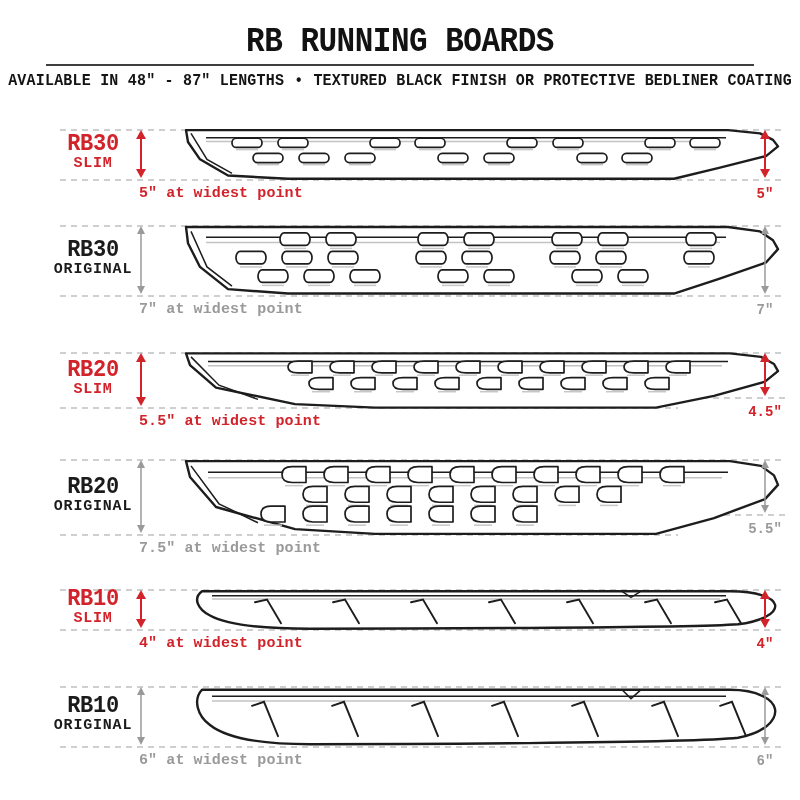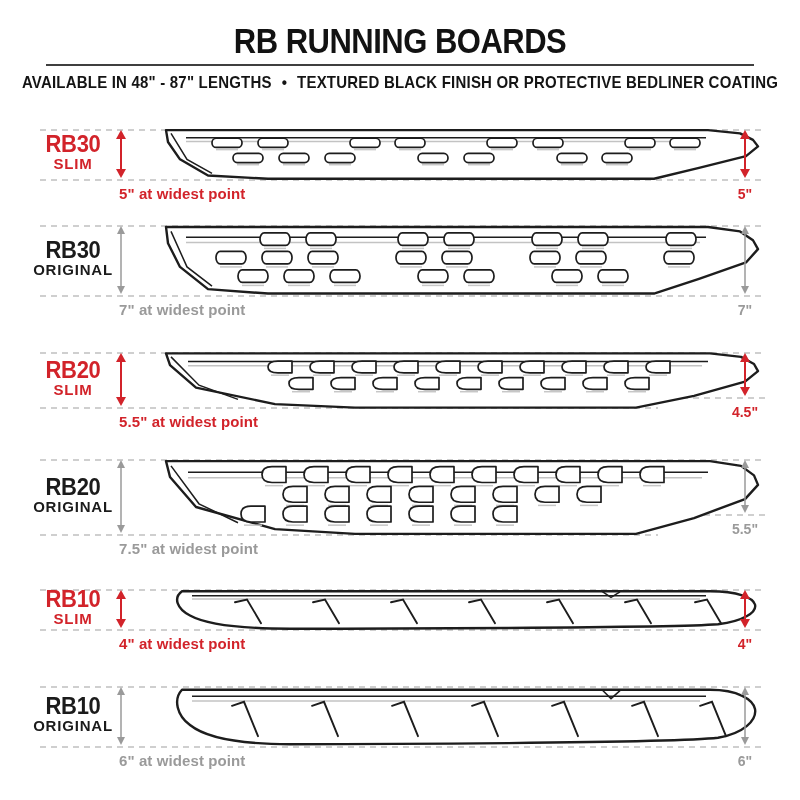--- a/index.html
+++ b/index.html
@@ -1,35 +1,35 @@
 <!DOCTYPE html>
 <html><head>
 <meta charset="utf-8">
 <style>
   html,body{margin:0;padding:0;background:#fff;}
   #stage{
     position:relative;width:800px;height:791px;background:#fff;overflow:hidden;
-    font-family:Liberation Sans, sans-serif;
+    font-family:Liberation Mono, monospace;
   }
   .title{
     position:absolute;left:0;top:22px;width:800px;text-align:center;
     font-size:31px;font-weight:800;letter-spacing:-0.5px;color:#121212;
     transform:scaleY(1.12);transform-origin:center top;
   }
   .title-rule{
     position:absolute;left:46px;top:64px;width:708px;height:0;
     border-top:2px solid #3f3f3f;
   }
   .subtitle{
     position:absolute;left:0;top:72px;width:800px;text-align:center;
     font-size:15px;font-weight:700;letter-spacing:0.2px;color:#141414;
     transform:scaleY(1.12);transform-origin:center top;white-space:nowrap;
   }
   .subtitle .dot{padding:0 10px;}
-  .row{position:absolute;inset:0;pointer-events:none;}
+  .row{position:absolute;inset:0;pointer-events:none;margin-left:20px;}
   .dash{position:absolute;height:2px;
     background:repeating-linear-gradient(90deg,#cfcfcf 0 6px,transparent 6px 11px);}
   .model-block{position:absolute;text-align:center;width:110px;}
   .model-name{font-size:22px;font-weight:800;letter-spacing:-0.3px;line-height:23px;transform:scaleY(1.05);transform-origin:center;}
   .model-variant{font-size:15px;font-weight:700;letter-spacing:0.8px;line-height:16px;}
   .w-label{position:absolute;font-size:15px;font-weight:700;letter-spacing:0.1px;white-space:nowrap;}
   .r-label{position:absolute;font-size:14px;font-weight:700;text-align:center;width:40px;}
   svg{position:absolute;display:block;}
 </style>
 </head>

